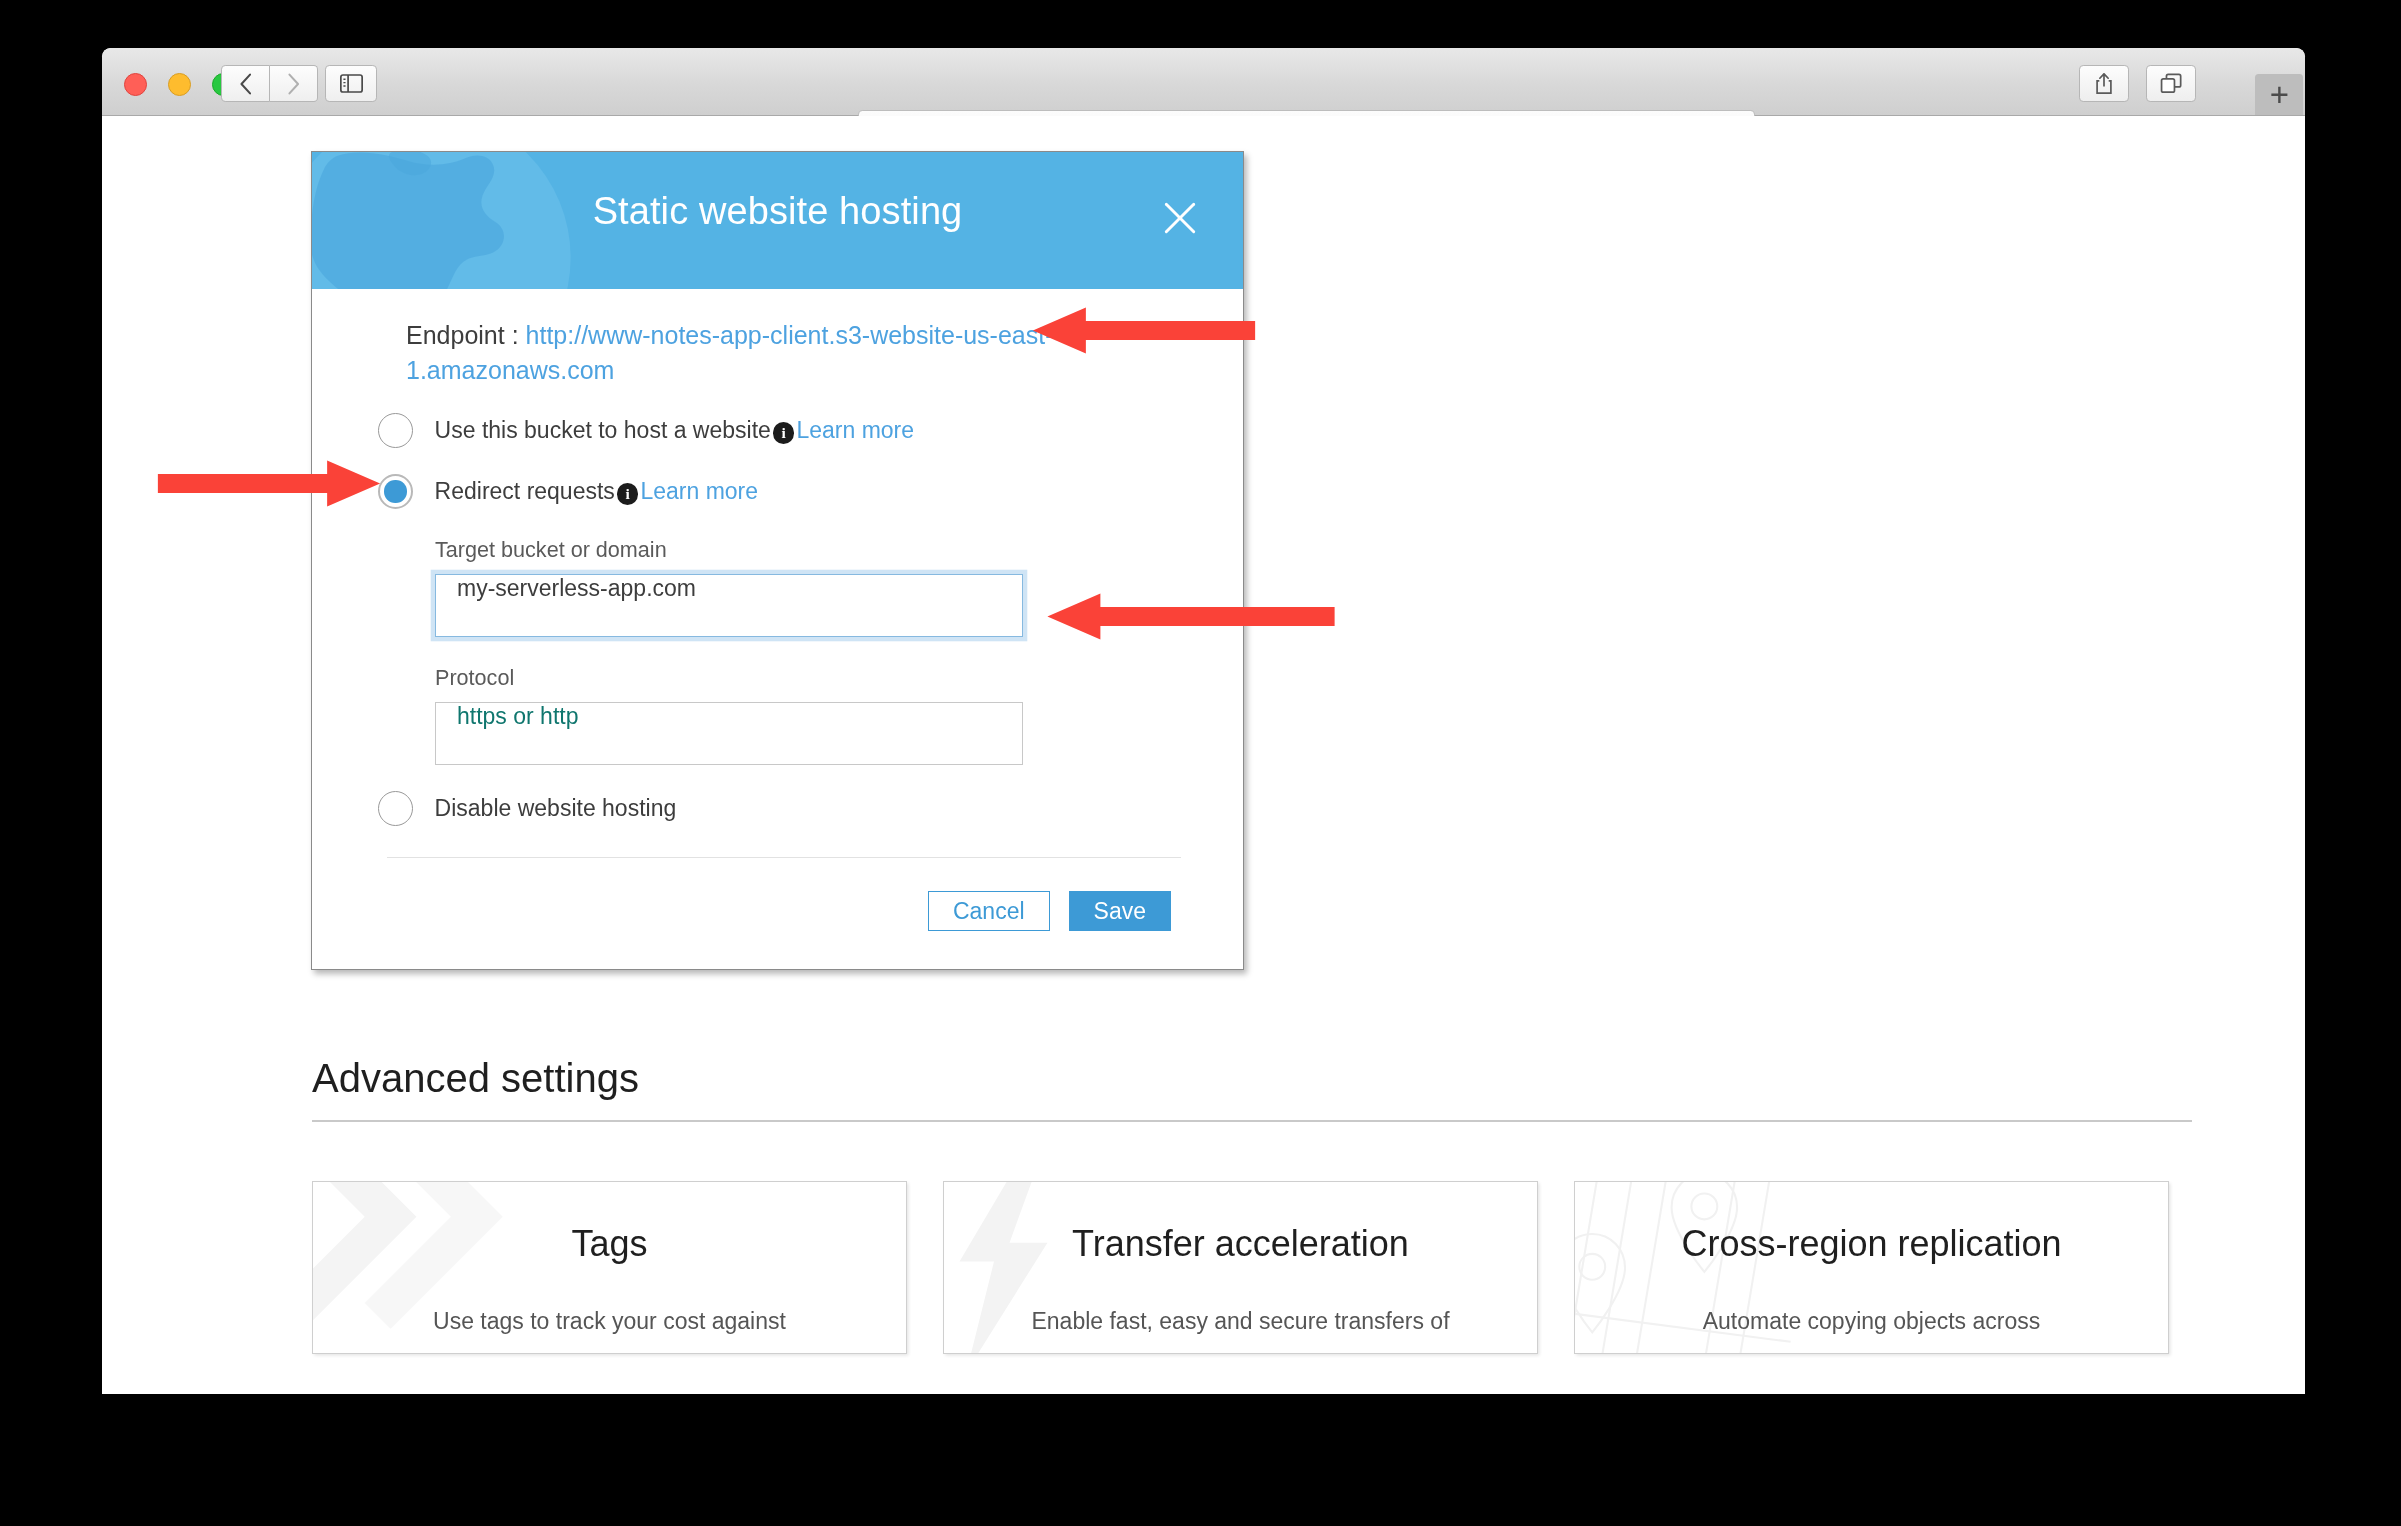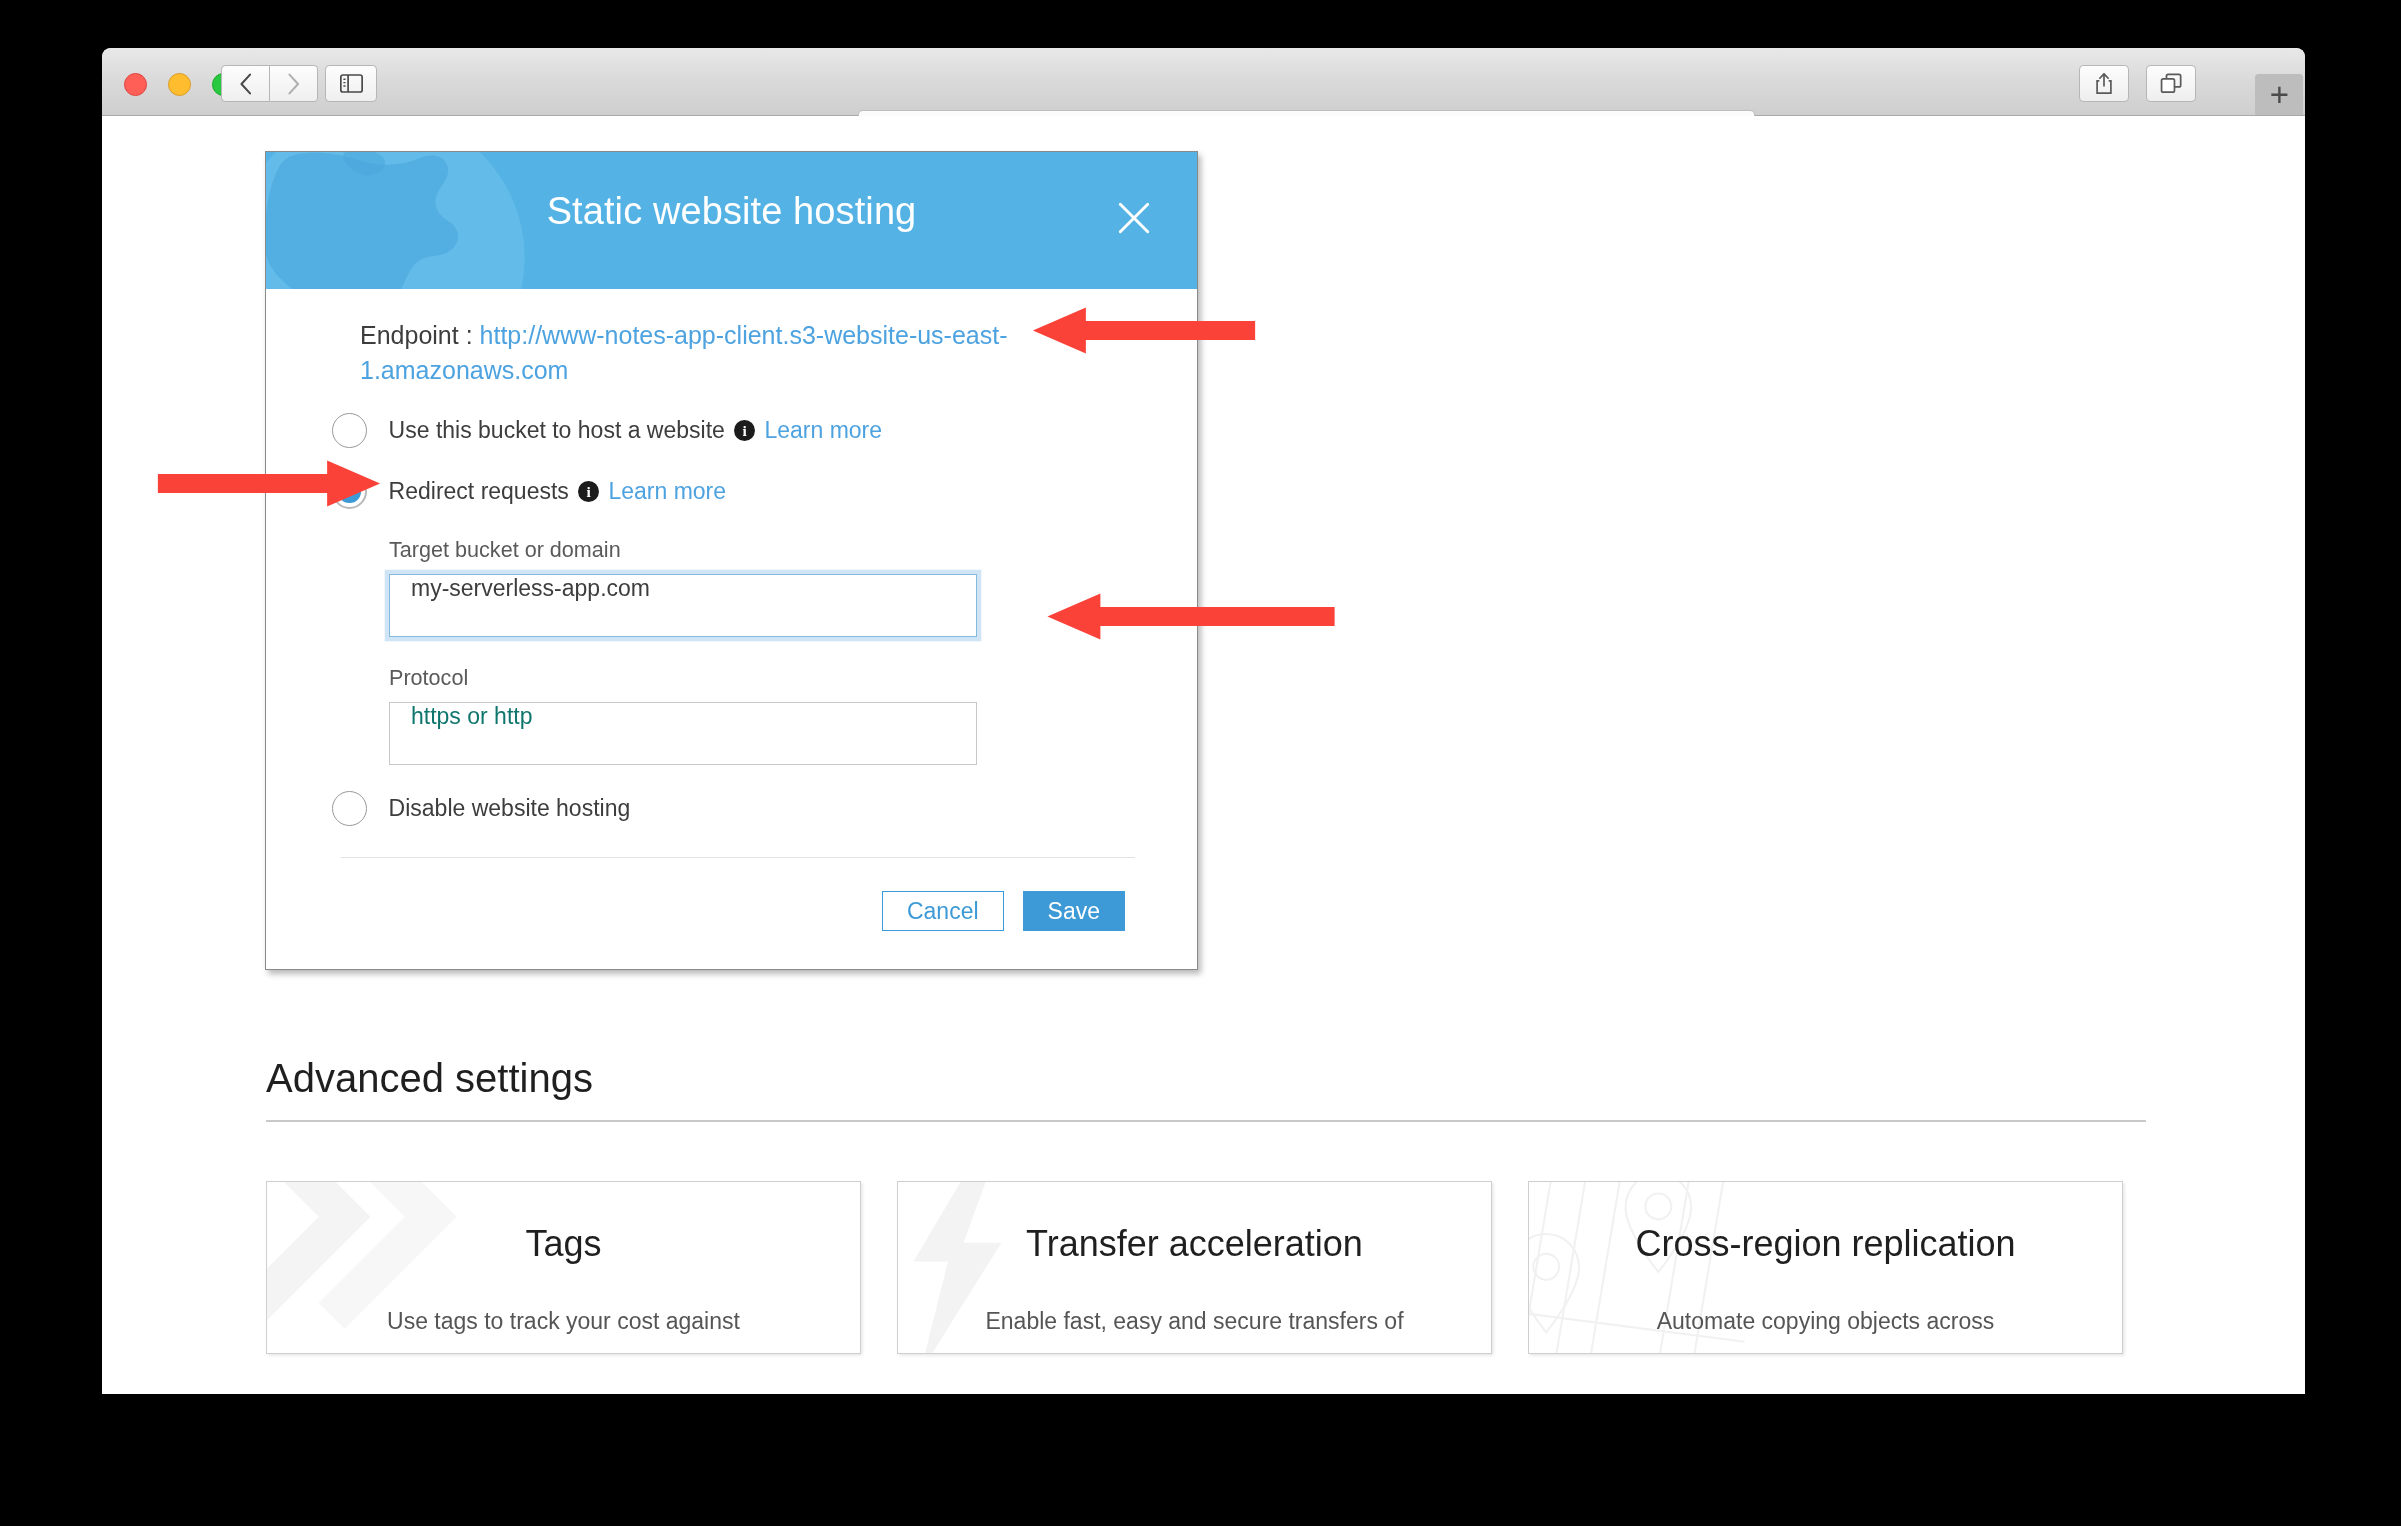--- a/index.html
+++ b/index.html
@@ -74,21 +74,21 @@
   .plusbtn{
     position:absolute;right:1.7px;top:26px;
     width:48px;height:41px;
     background:#bdbdbd;
     display:flex;align-items:center;justify-content:center;
     border-radius:3.5px 3.5px 0 0;
   }
   .plusbtn span{font-size:33px;color:#4b4b4b;line-height:1;font-weight:300;}
 
   
-  .page{position:relative;height:1278px;background:#fff;overflow:hidden;}
+  .page{position:relative;height:1278px;background:#fff;overflow:hidden;margin-left:46px;}
 
   
   .modal{
     position:absolute;left:163px;top:35px;
     width:933px;
     background:#ffffff;
     border:0.9px solid #8a8a8a;
     box-shadow:2.6px 3.5px 6px rgba(0,0,0,.28);
     box-sizing:border-box;
   }
@@ -128,21 +128,21 @@
     box-sizing:border-box;flex:0 0 auto;
     display:flex;align-items:center;justify-content:center;
     cursor:pointer;
   }
   .radio.checked{border:2.6px solid #b9b9b9;background:#fff;}
   .radio.checked .inner{
     width:22.4px;height:22.4px;border-radius:50%;background:#3d9ad6;
   }
   .optlabel{
     margin-left:21.6px;font-size:23px;color:#3d3d3d;
-    display:flex;align-items:center;gap:9px;white-space:nowrap;
+    display:flex;align-items:flex-end;gap:2px;white-space:nowrap;
   }
   .info-icon{
     display:inline-flex;align-items:center;justify-content:center;
     width:21.6px;height:21.6px;border-radius:50%;
     background:#1c1c1c;color:#fff;
     font-size:15.5px;font-weight:bold;font-family:"Liberation Serif",serif;
     line-height:1;cursor:pointer;
   }
   .learn{color:#4da2e0;text-decoration:none;cursor:pointer;}
 

